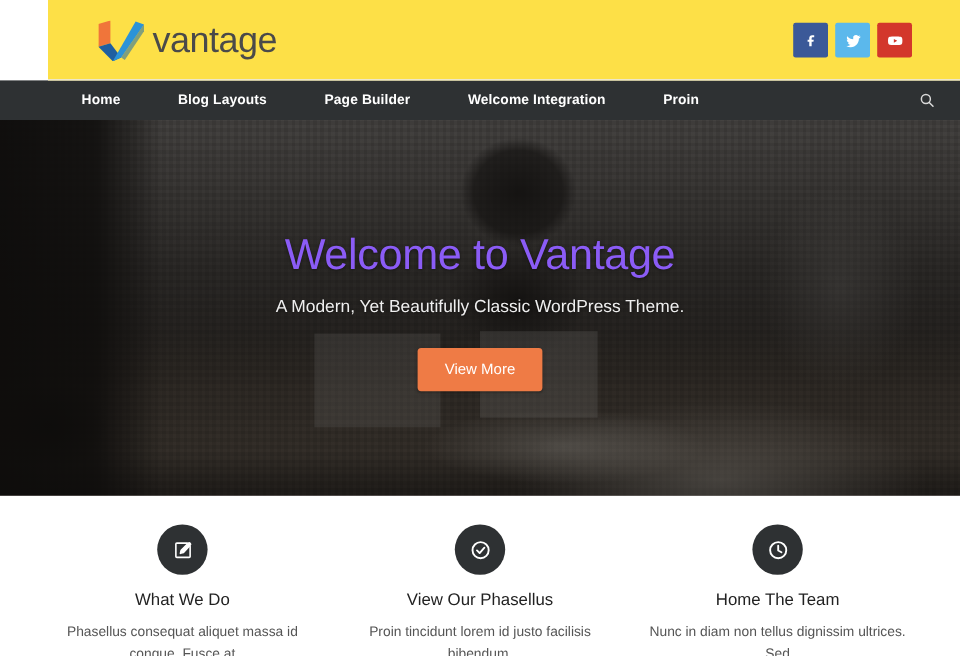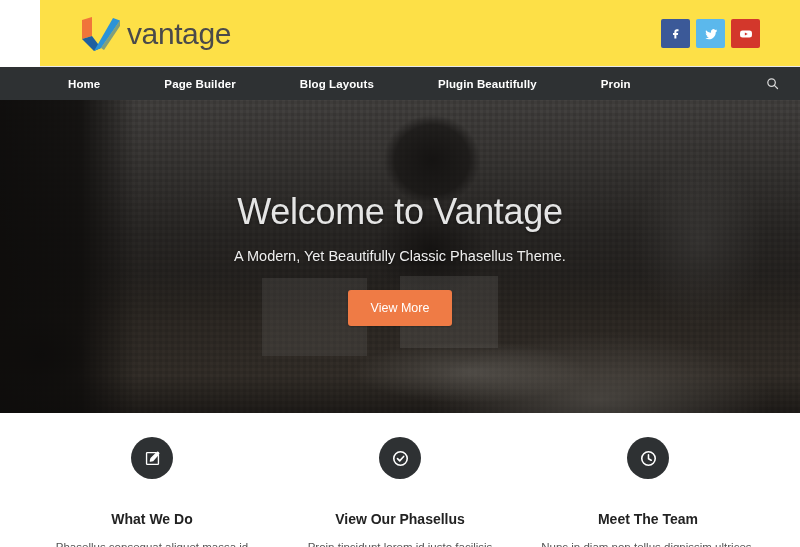--- a/index.html
+++ b/index.html
@@ -79,21 +79,20 @@
     background: #2e3133;
     display: flex;
     align-items: stretch;
     justify-content: space-between;
     padding: 0 0 0 42px;
   }
   .nav-list {
     display: flex;
     align-items: stretch;
     list-style: none;
-    gap: 16px;
   }
   .nav-item {
     display: flex;
     align-items: center;
     padding: 0 24px;
     color: #ffffff;
     font-size: 11.5px;
     font-weight: bold;
     white-space: nowrap;
     cursor: pointer;
@@ -177,21 +176,21 @@
   .hero-inner {
     position: absolute;
     inset: 0;
     display: flex;
     flex-direction: column;
     align-items: center;
     justify-content: flex-start;
     padding-top: 92px;
   }
   .hero-title {
-    color: #e5e5e5;
+    color: #8b5cf6;
     font-size: 36px;
     font-weight: 400;
     letter-spacing: -0.3px;
     text-shadow: 0 1px 3px rgba(0,0,0,.45);
     line-height: 1.1;
   }
   .hero-sub {
     margin-top: 16px;
     color: #efefef;
     font-size: 14.5px;
@@ -231,23 +230,23 @@
     width: 42px;
     height: 42px;
     border-radius: 50%;
     background: #2e3133;
     display: flex;
     align-items: center;
     justify-content: center;
     cursor: pointer;
   }
   .feature-title {
-    margin-top: 32px;
+    margin-top: 12px;
     font-size: 14px;
-    font-weight: bold;
+    font-weight: normal;
     color: #222222;
     cursor: pointer;
   }
   .feature-text {
     margin-top: 12px;
     font-size: 11.5px;
     line-height: 1.55;
     color: #555555;
     max-width: 225px;
   }
@@ -287,39 +286,39 @@
             <path d="M20.6 8.6a2.3 2.3 0 0 0-1.6-1.6C17.6 6.6 12 6.6 12 6.6s-5.6 0-7 .4A2.3 2.3 0 0 0 3.4 8.6 24 24 0 0 0 3 12c0 1.2.1 2.3.4 3.4a2.3 2.3 0 0 0 1.6 1.6c1.4.4 7 .4 7 .4s5.6 0 7-.4a2.3 2.3 0 0 0 1.6-1.6c.3-1.1.4-2.2.4-3.4s-.1-2.3-.4-3.4zM10.3 14.4V9.6l4.3 2.4-4.3 2.4z"></path>
           </svg>
       </span>
     </div>
 
   </div>
 
   <nav class="navbar">
     <ul class="nav-list">
       <li class="nav-item">Home</li>
+      <li class="nav-item">Blog Layouts</li>
       <li class="nav-item">Page Builder</li>
-      <li class="nav-item">Blog Layouts</li>
-      <li class="nav-item">Plugin Beautifully</li>
+      <li class="nav-item">Welcome Integration</li>
       <li class="nav-item">Proin</li>
     </ul>
     <div class="nav-search">
       <svg width="15" height="15" viewBox="0 0 24 24" fill="none" stroke="#d8d8d8" stroke-width="2">
         <circle cx="10.5" cy="10.5" r="6"></circle>
         <line x1="15" y1="15" x2="20" y2="20" stroke-linecap="round"></line>
       </svg>
     </div>
   </nav>
 
   <section class="hero">
     <div class="hero-photo"></div>
     <div class="hero-tint"></div>
     <div class="hero-inner">
       <h1 class="hero-title">Welcome to Vantage</h1>
-      <p class="hero-sub">A Modern, Yet Beautifully Classic Phasellus Theme.</p>
+      <p class="hero-sub">A Modern, Yet Beautifully Classic WordPress Theme.</p>
       <button class="hero-btn">View More</button>
     </div>
   </section>
 
   <section class="features">
 
     <div class="feature">
       <div class="feature-icon">
         <svg width="19" height="19" viewBox="0 0 24 24" fill="none" stroke="#fff" stroke-width="1.7" stroke-linecap="round" stroke-linejoin="round">
           <path d="M16.5 4.5H5.5a1 1 0 0 0-1 1v13a1 1 0 0 0 1 1h13a1 1 0 0 0 1-1V8"></path>
@@ -341,19 +340,19 @@
       <div class="feature-text">Proin tincidunt lorem id justo facilisis bibendum.</div>
     </div>
 
     <div class="feature">
       <div class="feature-icon">
         <svg width="19" height="19" viewBox="0 0 24 24" fill="none" stroke="#fff" stroke-width="2" stroke-linecap="round" stroke-linejoin="round">
           <circle cx="12" cy="12" r="8.5"></circle>
           <polyline points="12,7.2 12,12.3 15.4,14.2"></polyline>
         </svg>
       </div>
-      <div class="feature-title">Meet The Team</div>
+      <div class="feature-title">Home The Team</div>
       <div class="feature-text">Nunc in diam non tellus dignissim ultrices. Sed</div>
     </div>
 
   </section>
 
 </div>
 
 </body></html>

